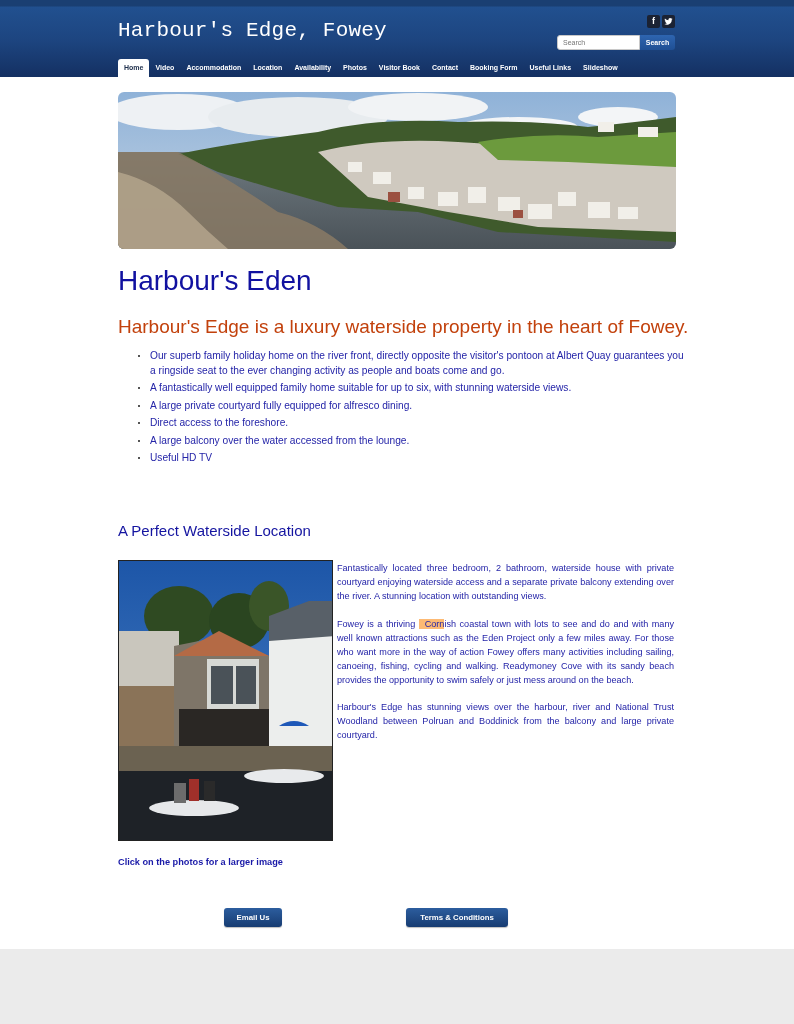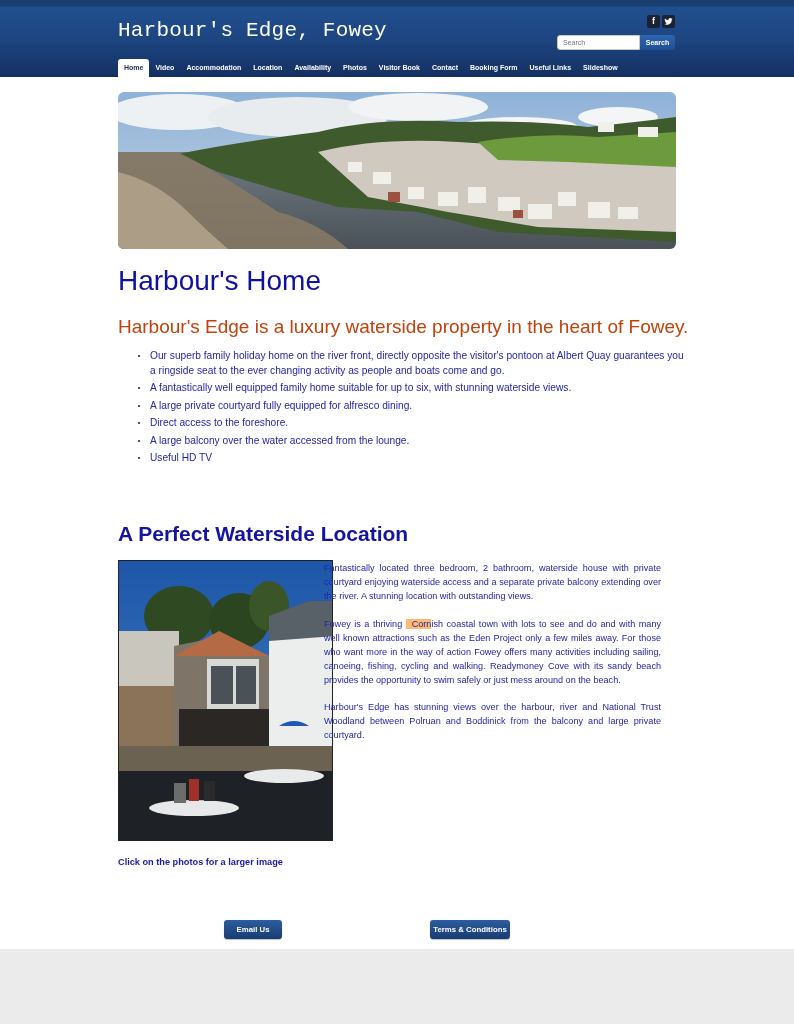--- a/index.html
+++ b/index.html
@@ -56,44 +56,43 @@
 
   .bullets { position: absolute; left: 136px; top: 271px; width: 550px; list-style: none; }
   .bullets li {
     font-size: 10.2px; color: #2424a8; line-height: 15px; position: relative;
     padding-left: 14px; margin-bottom: 2.4px;
   }
   .bullets li::before {
     content: ""; position: absolute; left: 2px; top: 7px; width: 2px; height: 2px; background: #555;
   }
 
-  .h2 { position: absolute; left: 118px; top: 445px; font-size: 21px; color: #1414a0; font-weight: bold; }
+  .h2 { position: absolute; left: 118px; top: 445px; font-size: 15px; color: #1414a0; font-weight: normal; }
 
   .photo {
     position: absolute; left: 118px; top: 483px; width: 215px; height: 281px;
     border: 1px solid #222; overflow: hidden;
   }
   .body-text {
-    position: absolute; left: 324px; top: 484px; width: 337px;
+    position: absolute; left: 337px; top: 484px; width: 337px;
     font-size: 9.1px; color: #2424a8; line-height: 14px; text-align: justify;
   }
   .body-text p { margin-bottom: 13.5px; }
   .hl { background: #fdba74; padding-left: 6px; }
 
   .caption { position: absolute; left: 118px; top: 780px; font-size: 9.2px; font-weight: bold; color: #1a1aa8; }
 
   .btn {
     position: absolute; top: 831px; height: 19px;
     background: linear-gradient(#2c5d9e, #173c72); border-radius: 3px;
     color: #fff; font-size: 7.8px; font-weight: bold; text-align: center; line-height: 19px;
     box-shadow: 0 1px 1px rgba(0,0,0,0.25);
-    margin-top: 12px;
   }
   .btn-email { left: 224px; width: 58px; }
-  .btn-terms { left: 430px; width: 80px; }
+  .btn-terms { left: 406px; width: 102px; }
 </style>
 </head>
 <body>
 
 <div class="header">
   <div class="site-title">Harbour's Edge, Fowey</div>
 
   <div class="social">
     <div class="social-btn">f</div>
     <div class="social-btn">
@@ -161,21 +160,21 @@
       </g>
       <g fill="#9b5040">
           <rect x="270" y="100" width="12" height="10"></rect>
           <rect x="395" y="118" width="10" height="8"></rect>
         </g>
       <path d="M0,60 L0,157 L230,157 Q200,130 160,120 Q100,80 60,60 Z" fill="#8a7a65" opacity="0.85"></path>
       <path d="M0,80 Q40,90 70,120 Q90,140 110,157 L0,157 Z" fill="#b6a88f" opacity="0.8"></path>
     </svg>
   </div>
 
-  <h1 class="h1">Harbour's Home</h1>
+  <h1 class="h1">Harbour's Eden</h1>
   <div class="lead">Harbour's Edge is a luxury waterside property in the heart of Fowey.</div>
 
   <ul class="bullets">
     <li>Our superb family holiday home on the river front, directly opposite the visitor's pontoon at Albert Quay guarantees you a ringside seat to the ever changing activity as people and boats come and go.</li>
     <li>A fantastically well equipped family home suitable for up to six, with stunning waterside views.</li>
     <li>A large private courtyard fully equipped for alfresco dining.</li>
     <li>Direct access to the foreshore.</li>
     <li>A large balcony over the water accessed from the lounge.</li>
     <li>Useful HD TV</li>
   </ul>

